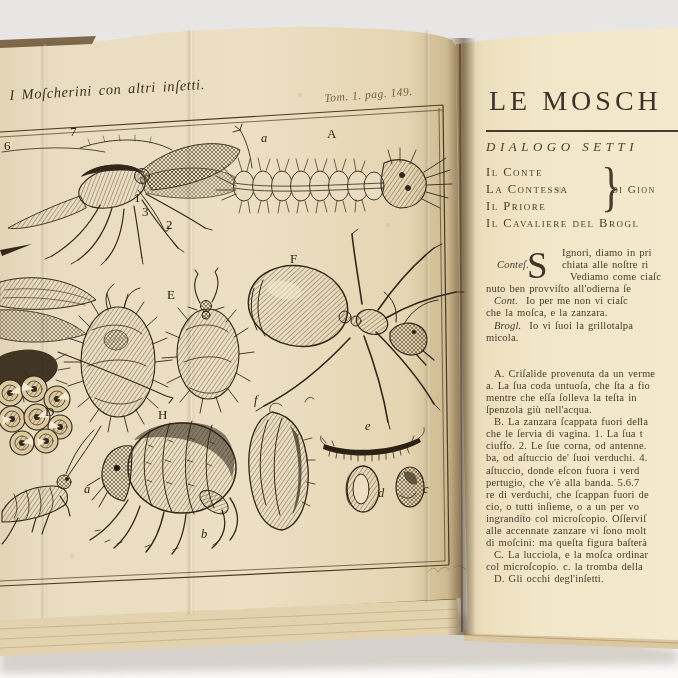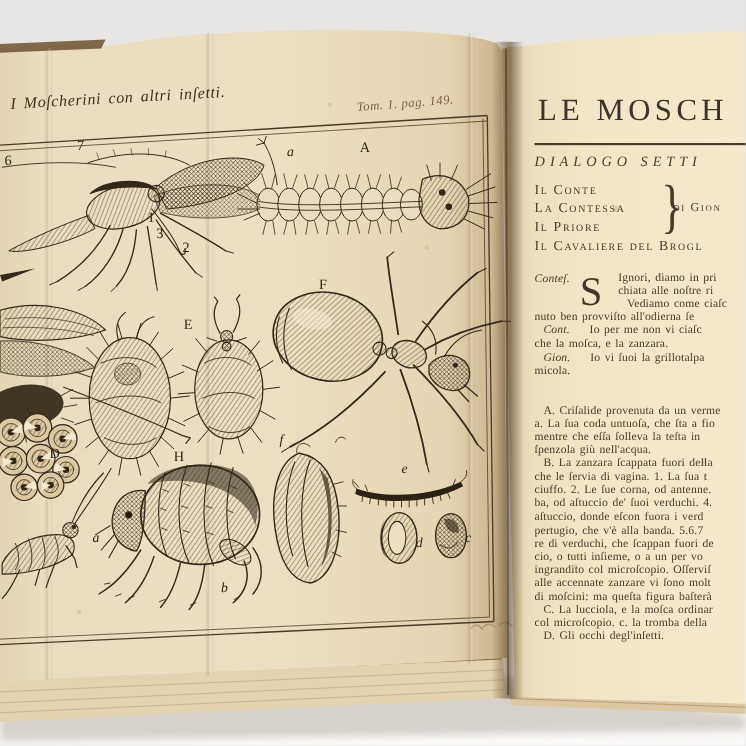--- a/index.html
+++ b/index.html
@@ -20,23 +20,23 @@
   .rp{left:486px;top:84px;width:200px;color:#4a3d2c;}
   .rp-title{font-size:28px;line-height:34px;letter-spacing:4px;color:#3e332a;margin-left:3px;white-space:nowrap;}
   .rp-rule{margin-top:12px;height:2px;width:200px;background:#4a3c2c;}
   .rp-section{margin-top:7px;font-style:italic;font-size:13px;line-height:15px;letter-spacing:4.5px;white-space:nowrap;}
   .cast{margin-top:10px;position:relative;height:73px;}
   .cast-row{font-variant:small-caps;font-size:12.5px;line-height:17px;letter-spacing:1.5px;white-space:nowrap;}
   .brace{position:absolute;left:112px;top:-4px;font-size:54px;line-height:54px;transform:scaleX(.75);color:#463a2b;}
   .cast-note{position:absolute;left:126px;top:19px;font-variant:small-caps;font-size:11px;letter-spacing:1.5px;white-space:nowrap;}
   .dialog{margin-top:10px;font-size:10.6px;line-height:12.1px;letter-spacing:.15px;word-spacing:1.2px;color:#473b2c;}
   .dialog .line{white-space:nowrap;}
-  .speaker{font-style:italic;margin-right:18px;}
+  .speaker{font-style:italic;margin-right:8px;}
   .p1{position:relative;}
-  .p1 .speaker{position:absolute;left:0;top:1px;margin:0;}
+  .p1 .speaker{position:absolute;left:0;top:1px;margin:11px;}
   .dropcap{position:absolute;left:41px;top:1px;font-size:37px;line-height:35px;color:#41352a;}
   .p1-lines .line{margin-left:76px;}
   .p1-lines .line:nth-child(3){margin-left:84px;}
   .line.first{text-indent:8px;}
   .plines .line:first-child{text-indent:8px;}
   .para.gap{margin-top:24px;}
 </style>
 </head>
 <body>
 
@@ -371,21 +371,21 @@
       <div class="line first">
         <span class="speaker">Cont.</span><span>Io per me non vi ciaſc</span>
       </div>
       <div>
             <div class="line">che la moſca, e la zanzara.</div>
           </div>
     </div>
 
     <div class="para">
       <div class="line first">
-        <span class="speaker">Gion.</span><span>Io vi ſuoi la grillotalpa</span>
+        <span class="speaker">Brogl.</span><span>Io vi ſuoi la grillotalpa</span>
       </div>
       <div>
             <div class="line">micola.</div>
           </div>
     </div>
 
     <div class="para gap">
       <div class="plines">
             <div class="line">A. Criſalide provenuta da un verme</div>
             <div class="line">a. La ſua coda untuoſa, che ſta a fio</div>

